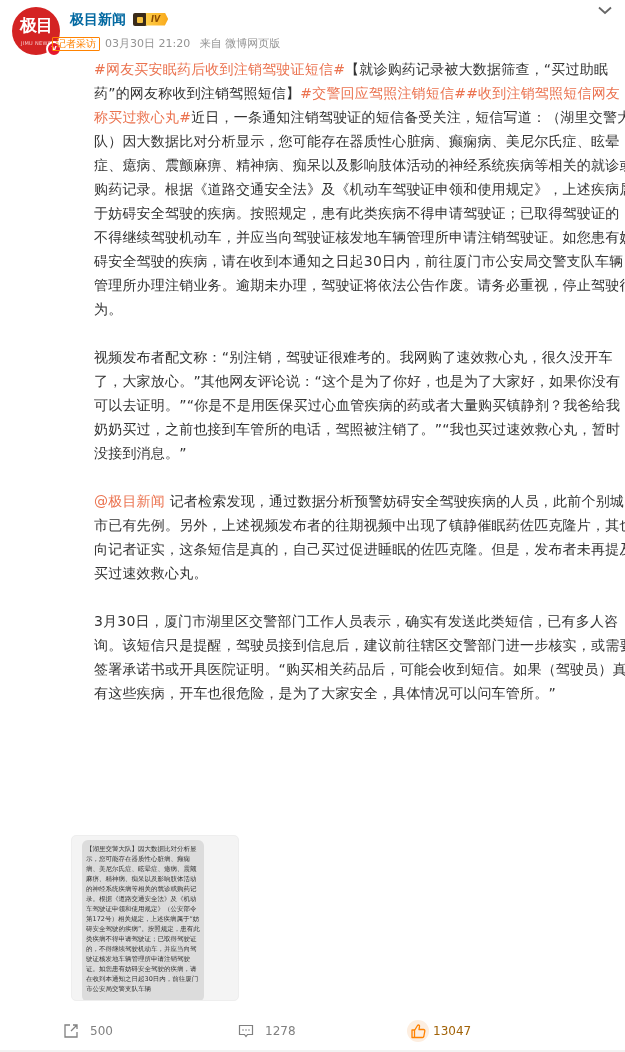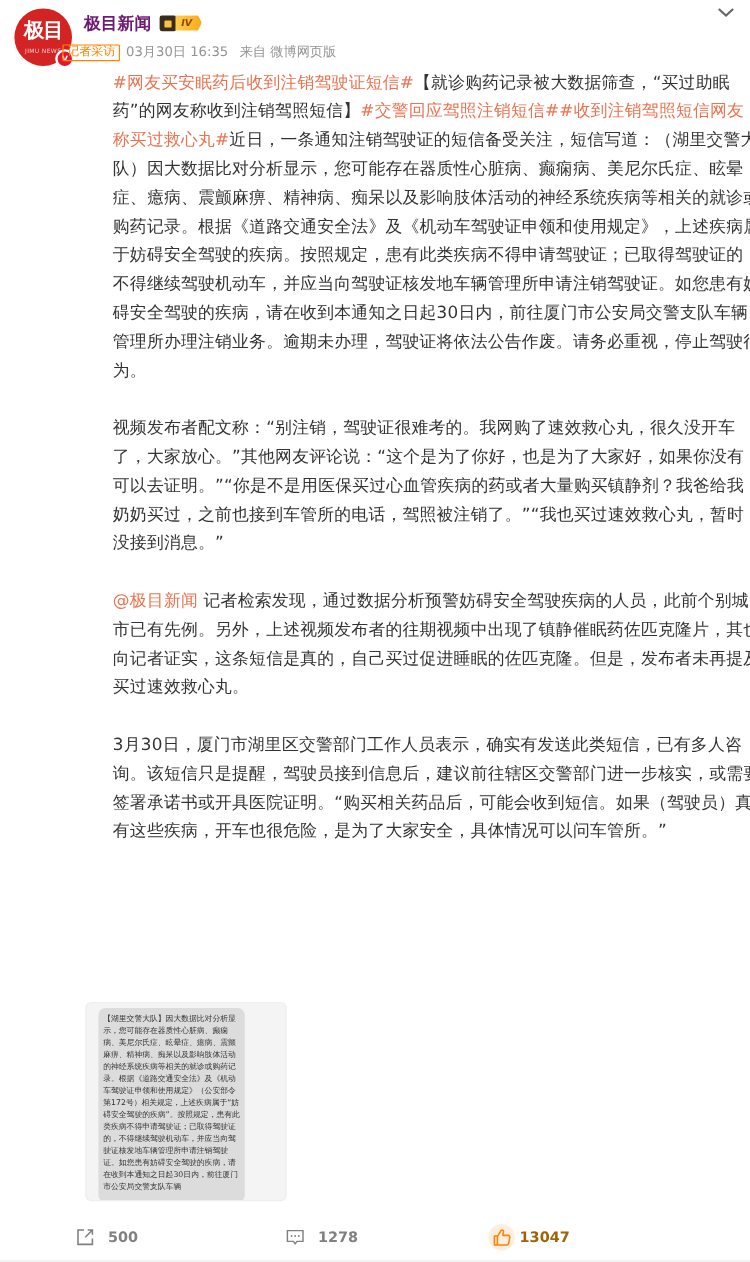--- a/index.html
+++ b/index.html
@@ -21,21 +21,21 @@
       position: absolute; left: 0; top: 33px; width: 48px; text-align: center;
       color: #f5c9c9; font-size: 5px; letter-spacing: 0.3px;
     }
     .avatar .verified {
       position: absolute; right: -2px; bottom: -2px; width: 16px; height: 16px; border-radius: 50%;
       background: #e6162d; border: 2px solid #fff; color: #fff; font-size: 8px; font-weight: bold;
       display: flex; align-items: center; justify-content: center; line-height: 1;
     }
 
     .username {
-      position: absolute; left: 70px; top: 11px; font-size: 14px; font-weight: bold; color: #701a75;
+      position: absolute; left: 70px; top: 11px; font-size: 14px; font-weight: bold; color: #0369a1;
     }
     .vip-badge {
       position: absolute; left: 133px; top: 11px; height: 16px; display: flex; align-items: center;
     }
     .vip-crown { width: 14px; height: 13px; background: #3a2b1a; border-radius: 2px; position: relative; }
     .vip-crown::after { content: ""; position: absolute; left: 4px; top: 4px; width: 6px; height: 6px; background: #f6c343; border-radius: 1px; }
     .vip-level {
       height: 13px; padding: 0 8px 0 5px; margin-left: -1px; background: linear-gradient(90deg,#ffcf4a,#f9a91b);
       color: #8a4b00; font-size: 8px; font-style: italic; font-weight: bold; line-height: 13px;
       clip-path: polygon(0 0, 85% 0, 100% 50%, 85% 100%, 0 100%);
@@ -67,21 +67,21 @@
     .thumb {
       position: absolute; left: 71px; top: 835px; width: 168px; height: 166px; border-radius: 5px;
       background: #f4f4f4; overflow: hidden; border: 1px solid #eeeeee;
     }
     .thumb .bubble {
       position: absolute; left: 10px; top: 4px; width: 122px; height: 162px; background: #dcdcdc; border-radius: 6px;
       padding: 4px 4px; font-size: 6.5px; line-height: 10px; color: #333; overflow: hidden; filter: blur(0.3px);
     }
 
     
-    .footer { position: absolute; left: 0; top: 1014px; width: 625px; height: 34px; font-weight: bold; }
+    .footer { position: absolute; left: 0; top: 1014px; width: 625px; height: 34px; }
     .footer .divider { position: absolute; left: 0; top: 36px; width: 625px; height: 2px; background: #f2f2f2; }
     .action { position: absolute; top: 0; height: 34px; display: flex; align-items: center; font-size: 12px; color: #808080; }
     .action .icon { width: 18px; height: 18px; margin-right: 10px; display: flex; align-items: center; justify-content: center; }
     .action.repost { left: 62px; }
     .action.comment { left: 237px; }
     .action.like { left: 407px; color: #a16207; }
     .like-icon-wrap { width: 22px; height: 22px; border-radius: 50%; background: #fdeee0; display: flex; align-items: center; justify-content: center; margin-right: 4px; }
   </style>
 </head>
 <body>
@@ -97,21 +97,21 @@
   <div class="username">极目新闻</div>
 
   <div class="vip-badge">
     <div class="vip-crown"></div>
     <div class="vip-level">IV</div>
   </div>
 
   <div class="meta-row">
     <span class="tag">记者采访</span>
     <span class="meta-text">
-      <span>03月30日 16:35</span>
+      <span>03月30日 21:20</span>
       <span>来自 微博网页版</span>
     </span>
   </div>
 
   <div class="more-chevron">
     <svg width="14" height="9" viewBox="0 0 14 9">
       <polyline points="1,1.5 7,7 13,1.5" fill="none" stroke="#666" stroke-width="1.8"></polyline>
     </svg>
   </div>
 

